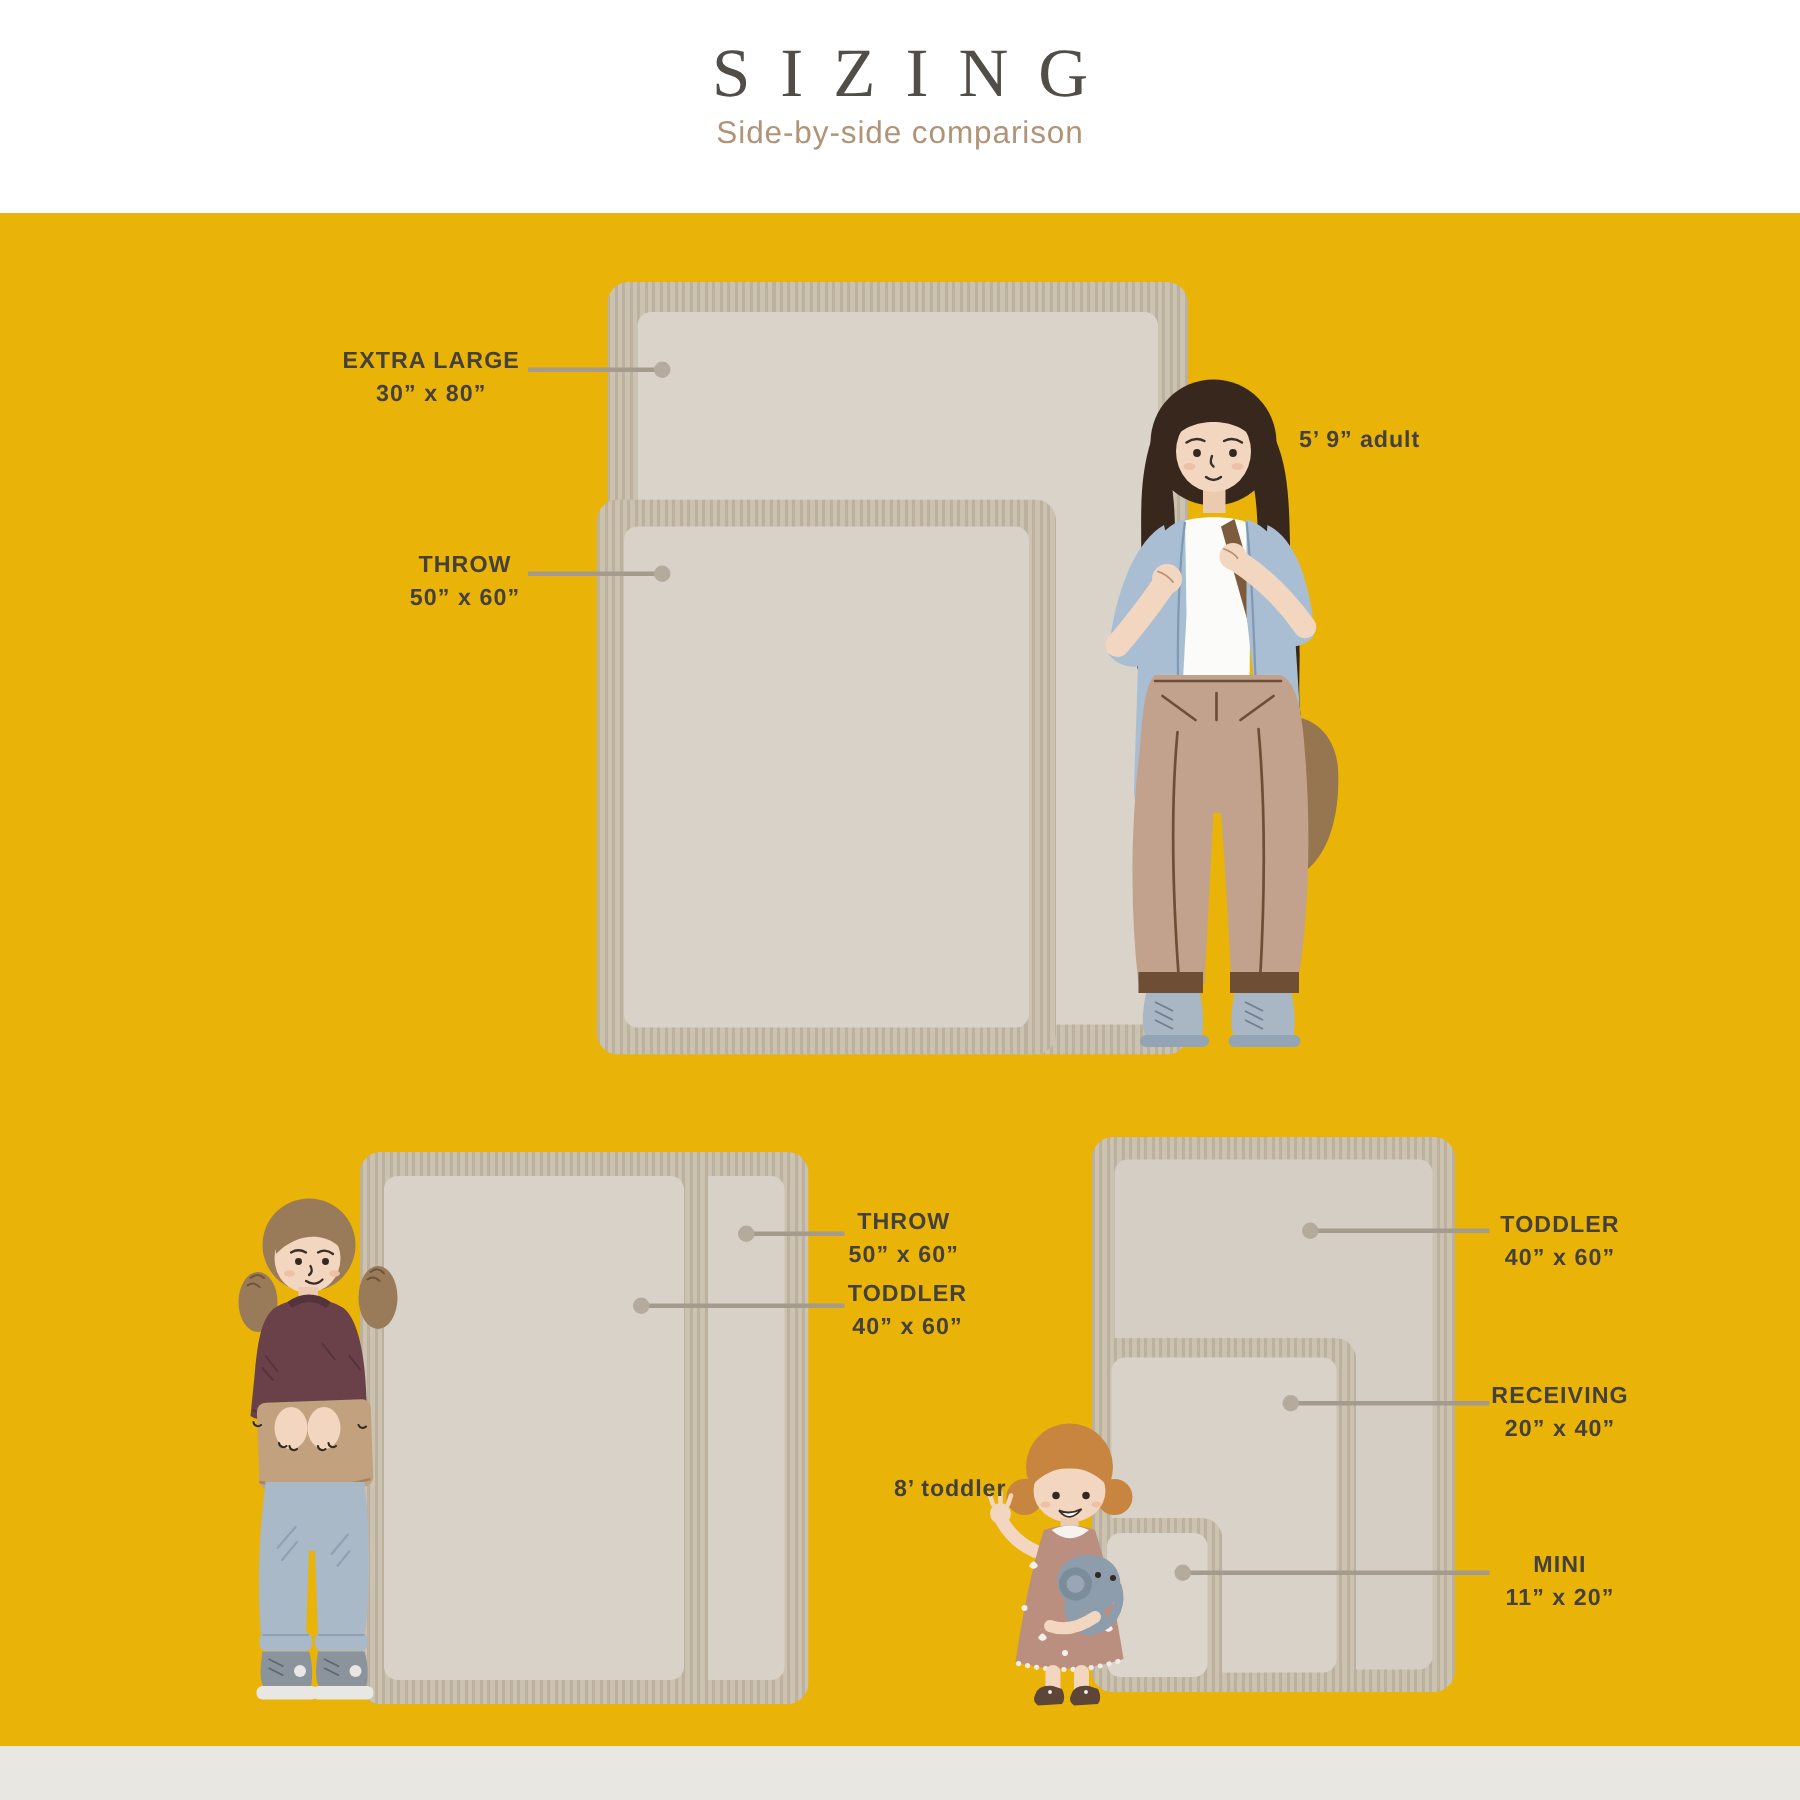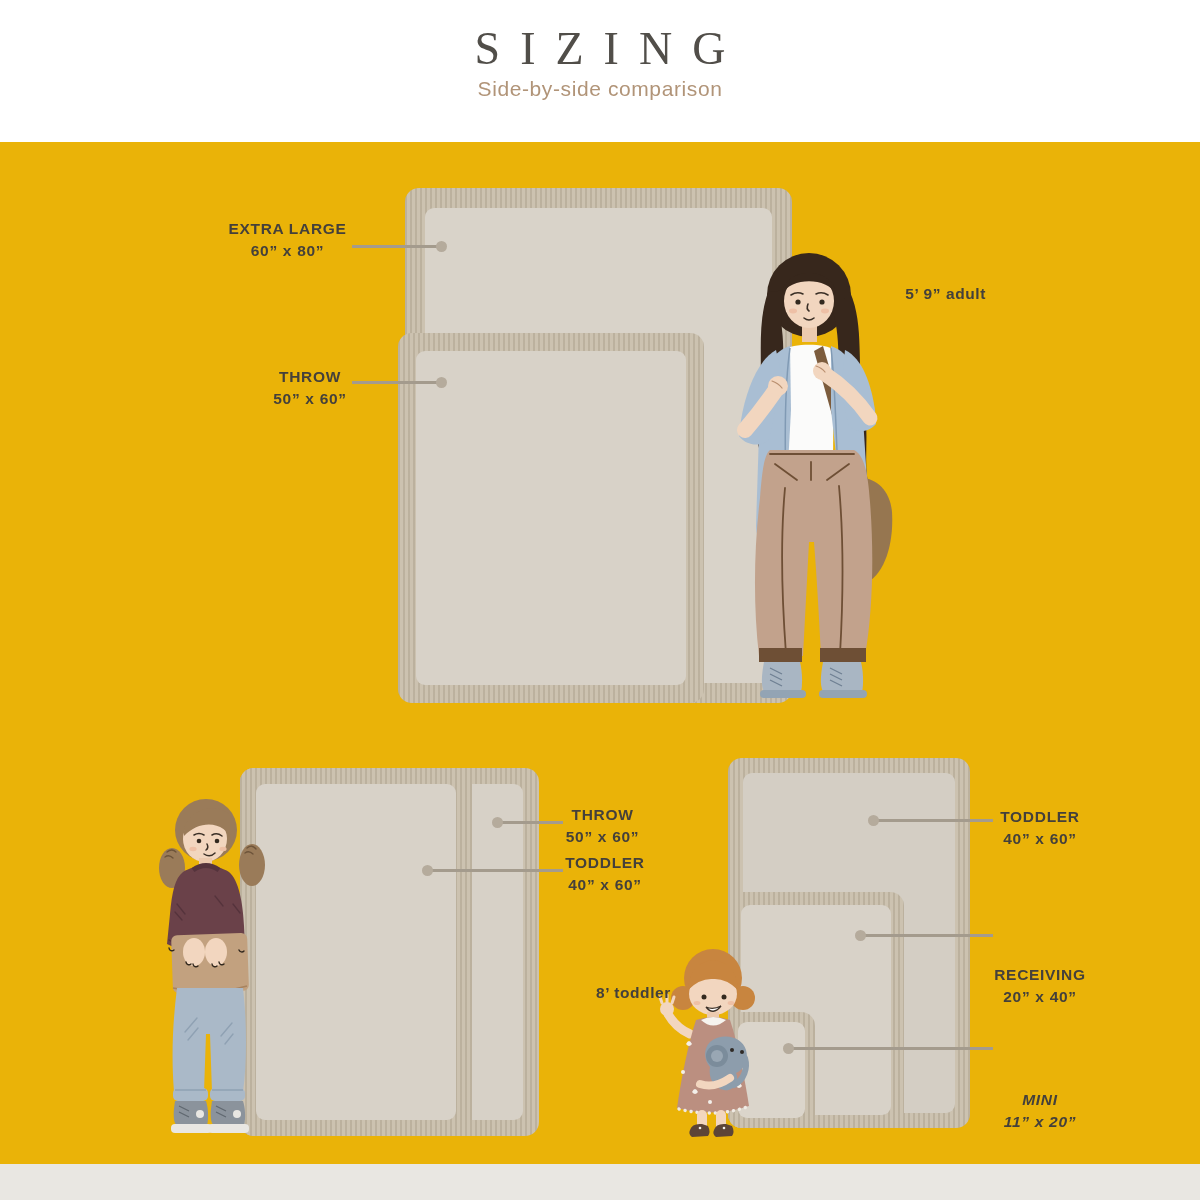--- a/index.html
+++ b/index.html
@@ -47,33 +47,33 @@
   #grade-person    { left:155px; top:792px; width:115px; height:350px; z-index:4; }
   #toddler-person  { left:650px; top:946px; width:115px; height:195px; z-index:5; }
   .person svg { display:block; width:100%; height:100%; }
   
   .callout {
     position:absolute; z-index:6; text-align:center;
     font-size:15.5px; font-weight:700; line-height:1.45;
     letter-spacing:.7px; color:#44403b;
   }
   .co-size { font-weight:600; }
-  #co-xl        { left:195px; top:218px;  width:185px; }
+  #co-xl        { left:195px; top:230px;  width:185px; }
   #co-throw-top { left:220px; top:366px;  width:180px; }
   #co-throw-bl  { left:525px; top:804px;  width:155px; }
   #co-toddler-bl{ left:525px; top:852px;  width:160px; }
   #co-toddler-br{ left:965px; top:806px;  width:150px; }
-  #co-receiving { left:955px; top:964px;  width:170px; }
-  #co-mini      { left:965px; top:1089px; width:150px;font-style:italic; }
+  #co-receiving { left:955px; top:920px;  width:170px; }
+  #co-mini      { left:965px; top:1033px; width:150px; }
   .person-label {
     position:absolute; z-index:6;
     font-size:15.5px; font-weight:700; letter-spacing:.6px;
     line-height:1.45; color:#44403b; text-align:center;
   }
-  #lbl-adult   { left:866px; top:283px; width:120px; text-align:right; }
+  #lbl-adult   { left:866px; top:283px; width:120px; text-align:left; }
   #lbl-grade   { left:48px;  top:838px; width:140px; }
   #lbl-toddler { left:596px; top:982px; width:100px; text-align:left; }
   
   .leader { position:absolute; height:2.5px; background:#a49b8d; z-index:6; }
   .leader .dot {
     position:absolute; width:11px; height:11px; border-radius:50%;
     background:#b5ab9c; top:-4.4px;
   }
   .dot-right .dot { right:-5px; }
   .dot-left  .dot { left:-5px; }
@@ -297,21 +297,21 @@
     </div>
   <div class="leader dot-left" id="ld-receiving">
       <span class="dot"></span>
     </div>
   <div class="leader dot-left" id="ld-mini">
       <span class="dot"></span>
     </div>
 
   <div class="callout" id="co-xl">
     <div class="co-name">EXTRA LARGE</div>
-    <div class="co-size">60” x 80”</div>
+    <div class="co-size">30” x 80”</div>
   </div>
   <div class="callout" id="co-throw-top">
     <div class="co-name">THROW</div>
     <div class="co-size">50” x 60”</div>
   </div>
   <div class="callout" id="co-throw-bl">
     <div class="co-name">THROW</div>
     <div class="co-size">50” x 60”</div>
   </div>
   <div class="callout" id="co-toddler-bl">

